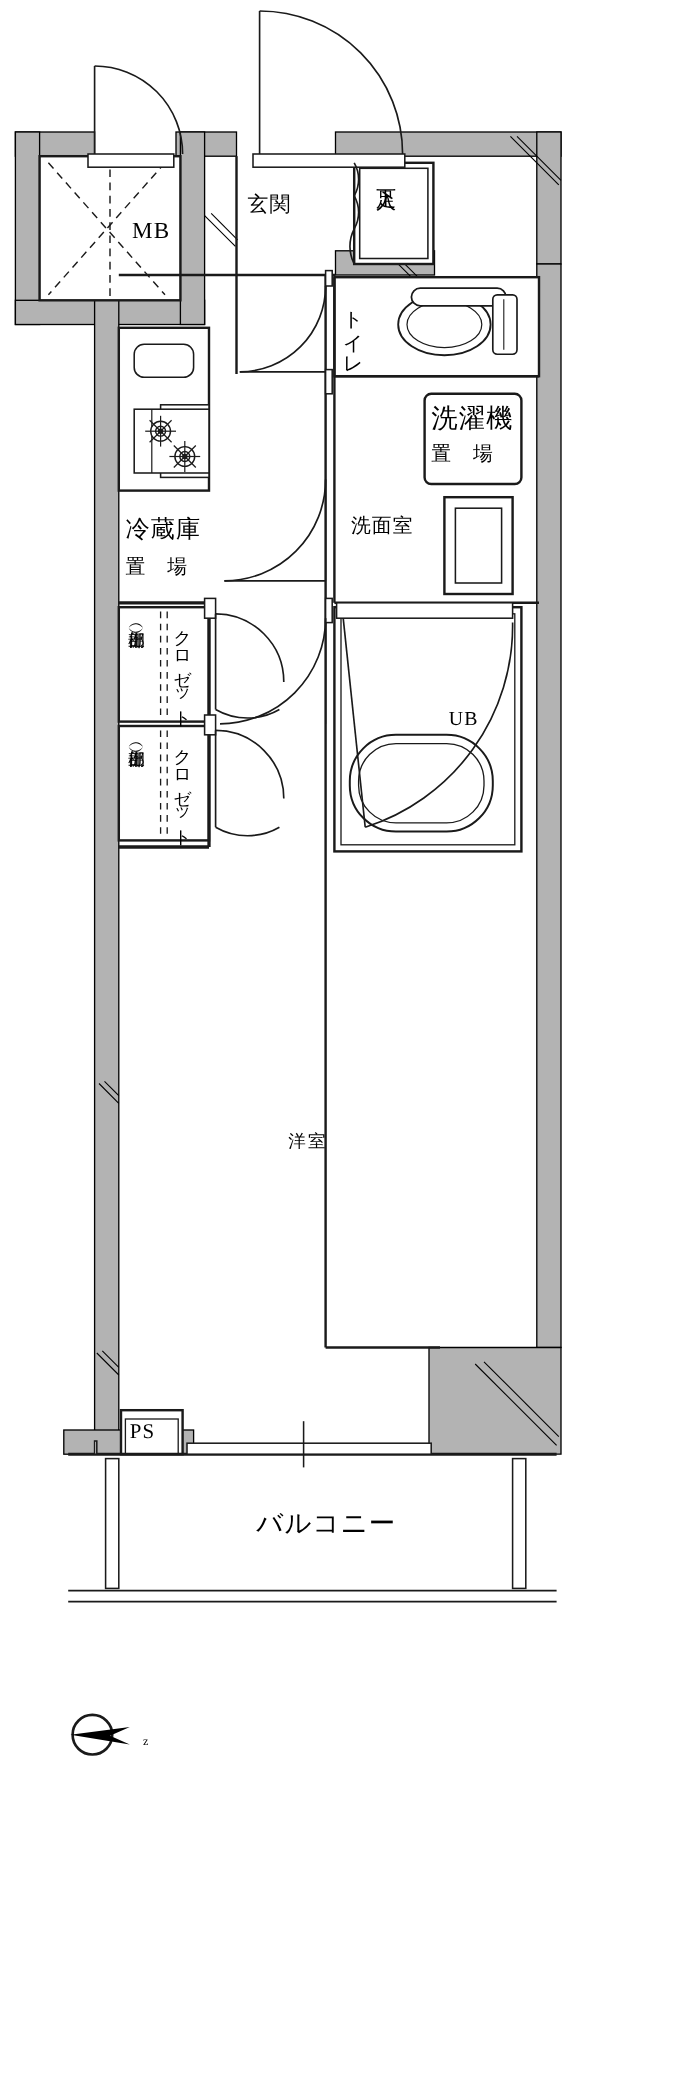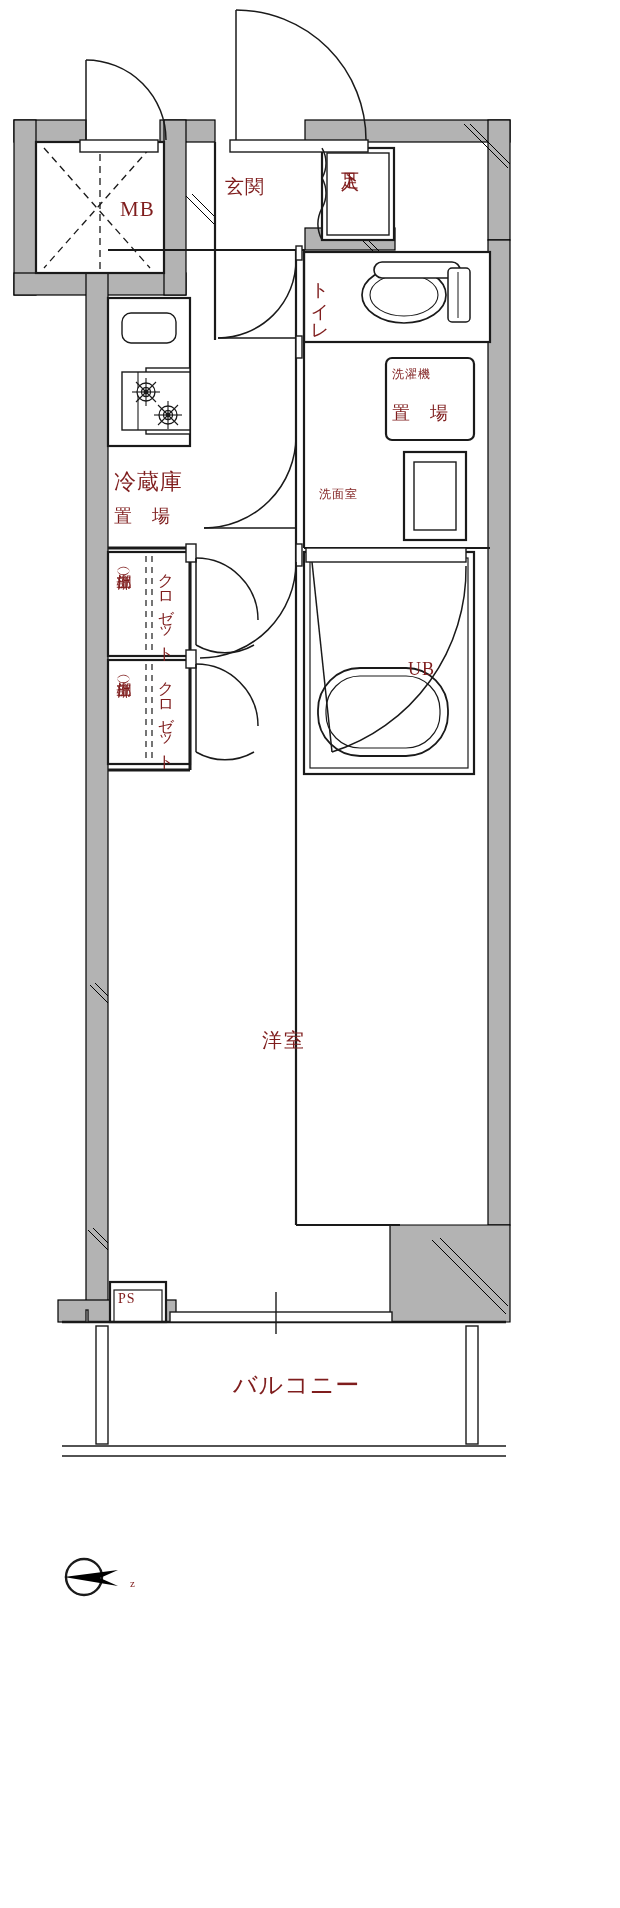--- a/index.html
+++ b/index.html
@@ -1,20 +1,20 @@
 <!DOCTYPE html>
 <html><head>
 <meta charset="utf-8">
 <style>
   html,body{margin:0;padding:0;background:#fff;}
   body{width:620px;height:1908px;position:relative;
        font-family:"Liberation Serif","DejaVu Serif",serif;color:#111;}
   #plan{position:absolute;left:0;top:0;width:620px;height:1908px;}
   .lbl{position:absolute;white-space:nowrap;line-height:1.0;
-       font-family:"DejaVu Sans","Liberation Sans",sans-serif;color:#7f1d1d;}
+       font-family:"DejaVu Sans","Liberation Sans",sans-serif;color:#000000;}
   .lbl-serif{font-family:"Liberation Serif","DejaVu Serif",serif;}
   .vert{writing-mode:vertical-rl;text-orientation:upright;}
   .jp{font-family:"DejaVu Sans","Liberation Sans",sans-serif;font-weight:400;}
 </style>
 </head>
 <body>
 
 <svg id="plan" viewBox="0 0 620 1908" xmlns="http://www.w3.org/2000/svg">
 
   <defs>
@@ -237,37 +237,37 @@
 <div>
 
   <div class="lbl lbl-serif" style="left:120px;top:199px;font-size:21px;letter-spacing:1px;text-align:center;">MB</div>
 
   <div class="lbl jp" style="left:225px;top:177px;font-size:19px;letter-spacing:1px;">玄関</div>
 
   <div class="lbl jp vert" style="left:341px;top:158px;font-size:18px;">下足入</div>
 
   <div class="lbl jp vert" style="left:311px;top:270px;font-size:18px;">トイレ</div>
 
-  <div class="lbl jp" style="left:392px;top:368px;font-size:12px;letter-spacing:1px;">洗濯機</div>
+  <div class="lbl jp" style="left:392px;top:368px;font-size:24px;letter-spacing:1px;">洗濯機</div>
   <div class="lbl jp" style="left:392px;top:404px;font-size:18px;letter-spacing:1px;">置　場</div>
 
-  <div class="lbl jp" style="left:319px;top:488px;font-size:12px;letter-spacing:1px;text-align:center;">洗面室</div>
-
-  <div class="lbl lbl-serif" style="left:408px;top:644px;font-size:18px;letter-spacing:1px;margin-top:16px;">UB</div>
+  <div class="lbl jp" style="left:319px;top:470px;font-size:18px;letter-spacing:1px;text-align:center;">洗面室</div>
+
+  <div class="lbl lbl-serif" style="left:408px;top:644px;font-size:18px;letter-spacing:1px;">UB</div>
 
   <div class="lbl jp" style="left:114px;top:471px;font-size:22px;letter-spacing:1px;">冷蔵庫</div>
   <div class="lbl jp" style="left:114px;top:507px;font-size:18px;letter-spacing:1px;">置　場</div>
 
   <div class="lbl jp vert" style="left:116px;top:562px;font-size:15px;">（上部棚）</div>
   <div class="lbl jp vert" style="left:158px;top:562px;font-size:16px;">クロゼット</div>
 
   <div class="lbl jp vert" style="left:116px;top:670px;font-size:15px;">（上部棚）</div>
   <div class="lbl jp vert" style="left:158px;top:670px;font-size:16px;">クロゼット</div>
 
-  <div class="lbl jp" style="left:262px;top:1030px;font-size:20px;letter-spacing:2px;">洋室</div>
-
-  <div class="lbl lbl-serif" style="left:118px;top:1292px;font-size:14px;letter-spacing:1px;">PS</div>
+  <div class="lbl jp" style="left:262px;top:1030px;font-size:16px;letter-spacing:2px;">洋室</div>
+
+  <div class="lbl lbl-serif" style="left:118px;top:1292px;font-size:19px;letter-spacing:1px;">PS</div>
 
   <div class="lbl jp" style="left:233px;top:1373px;font-size:24px;letter-spacing:1px;">バルコニー</div>
 
   <div class="lbl lbl-serif" style="left:130px;top:1578px;font-size:11px;">z</div>
 
 </div>
 
 </body></html>

